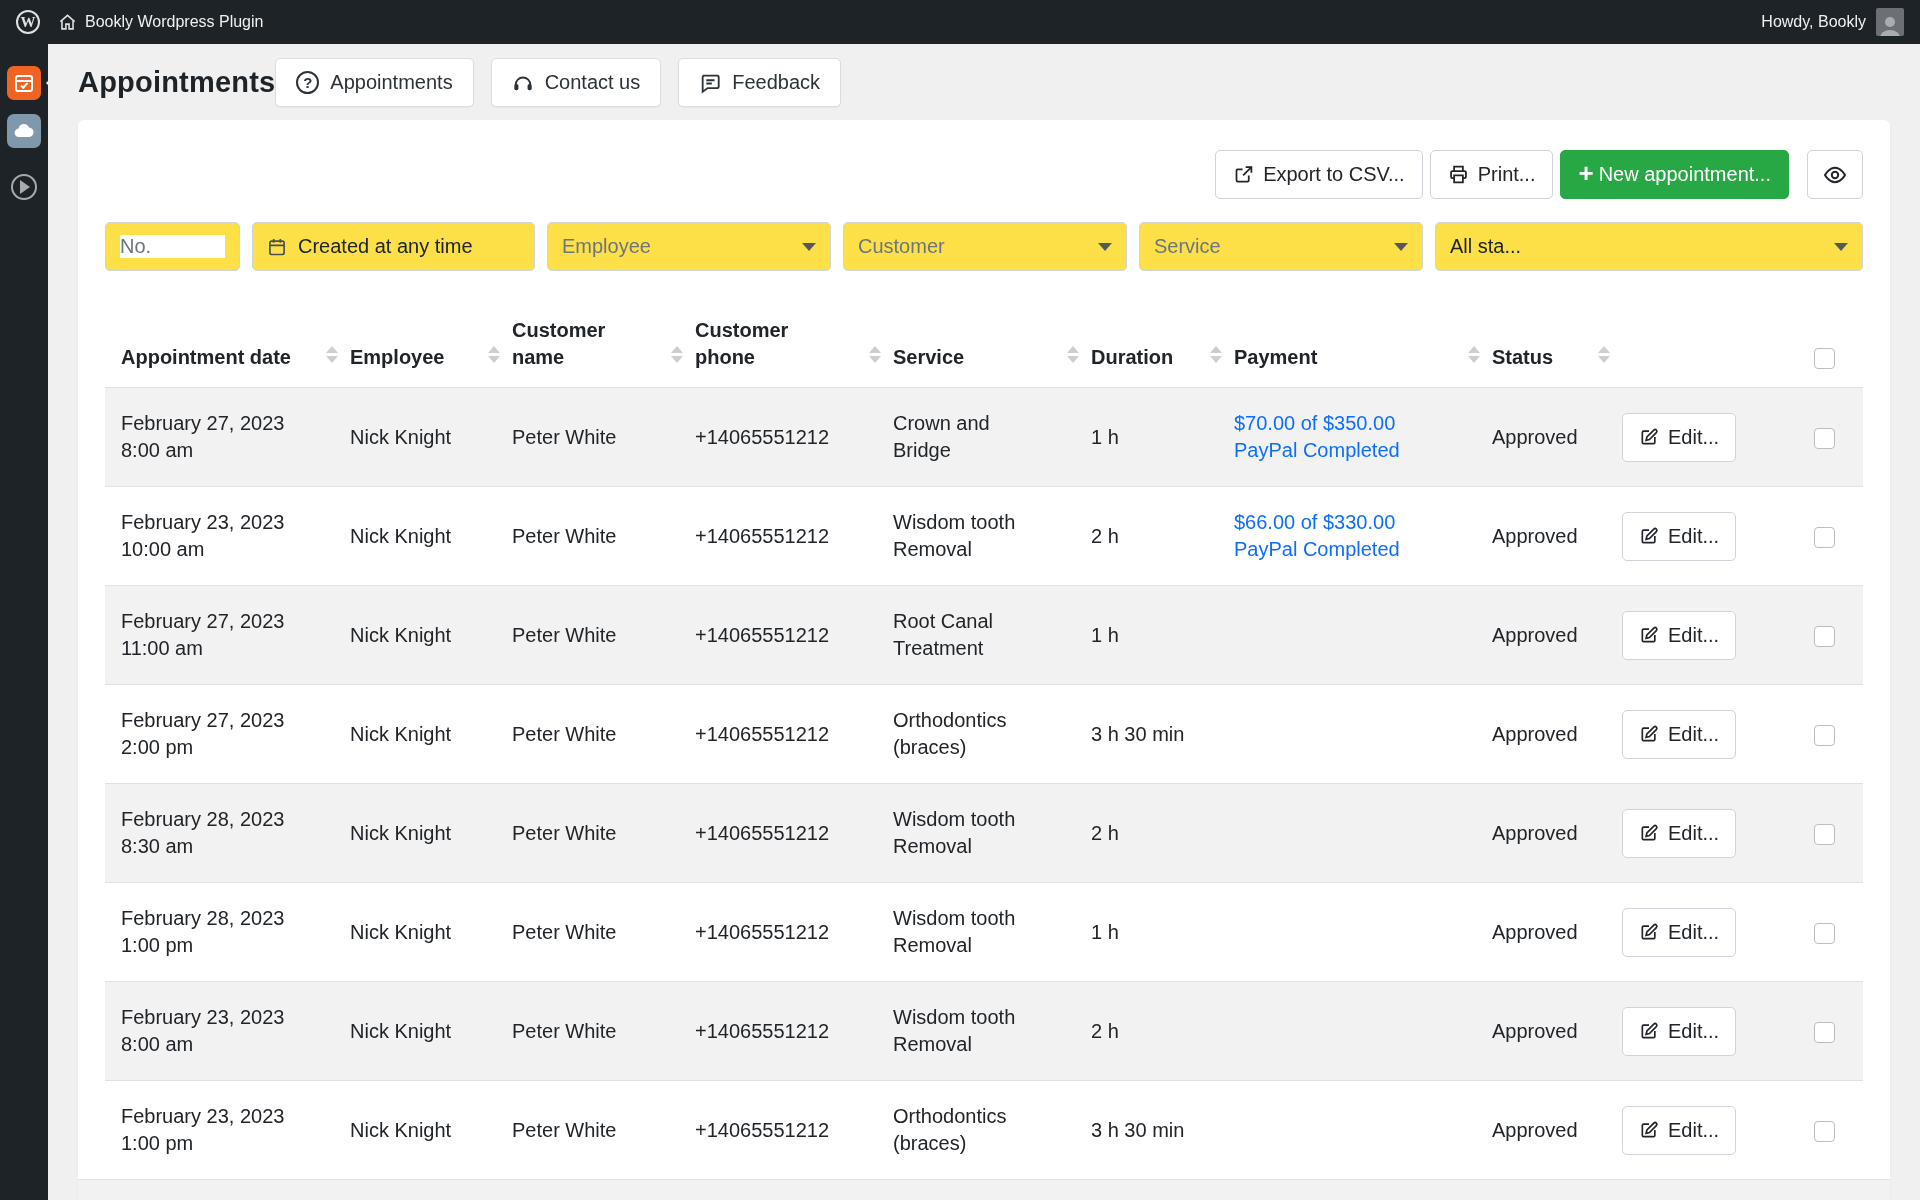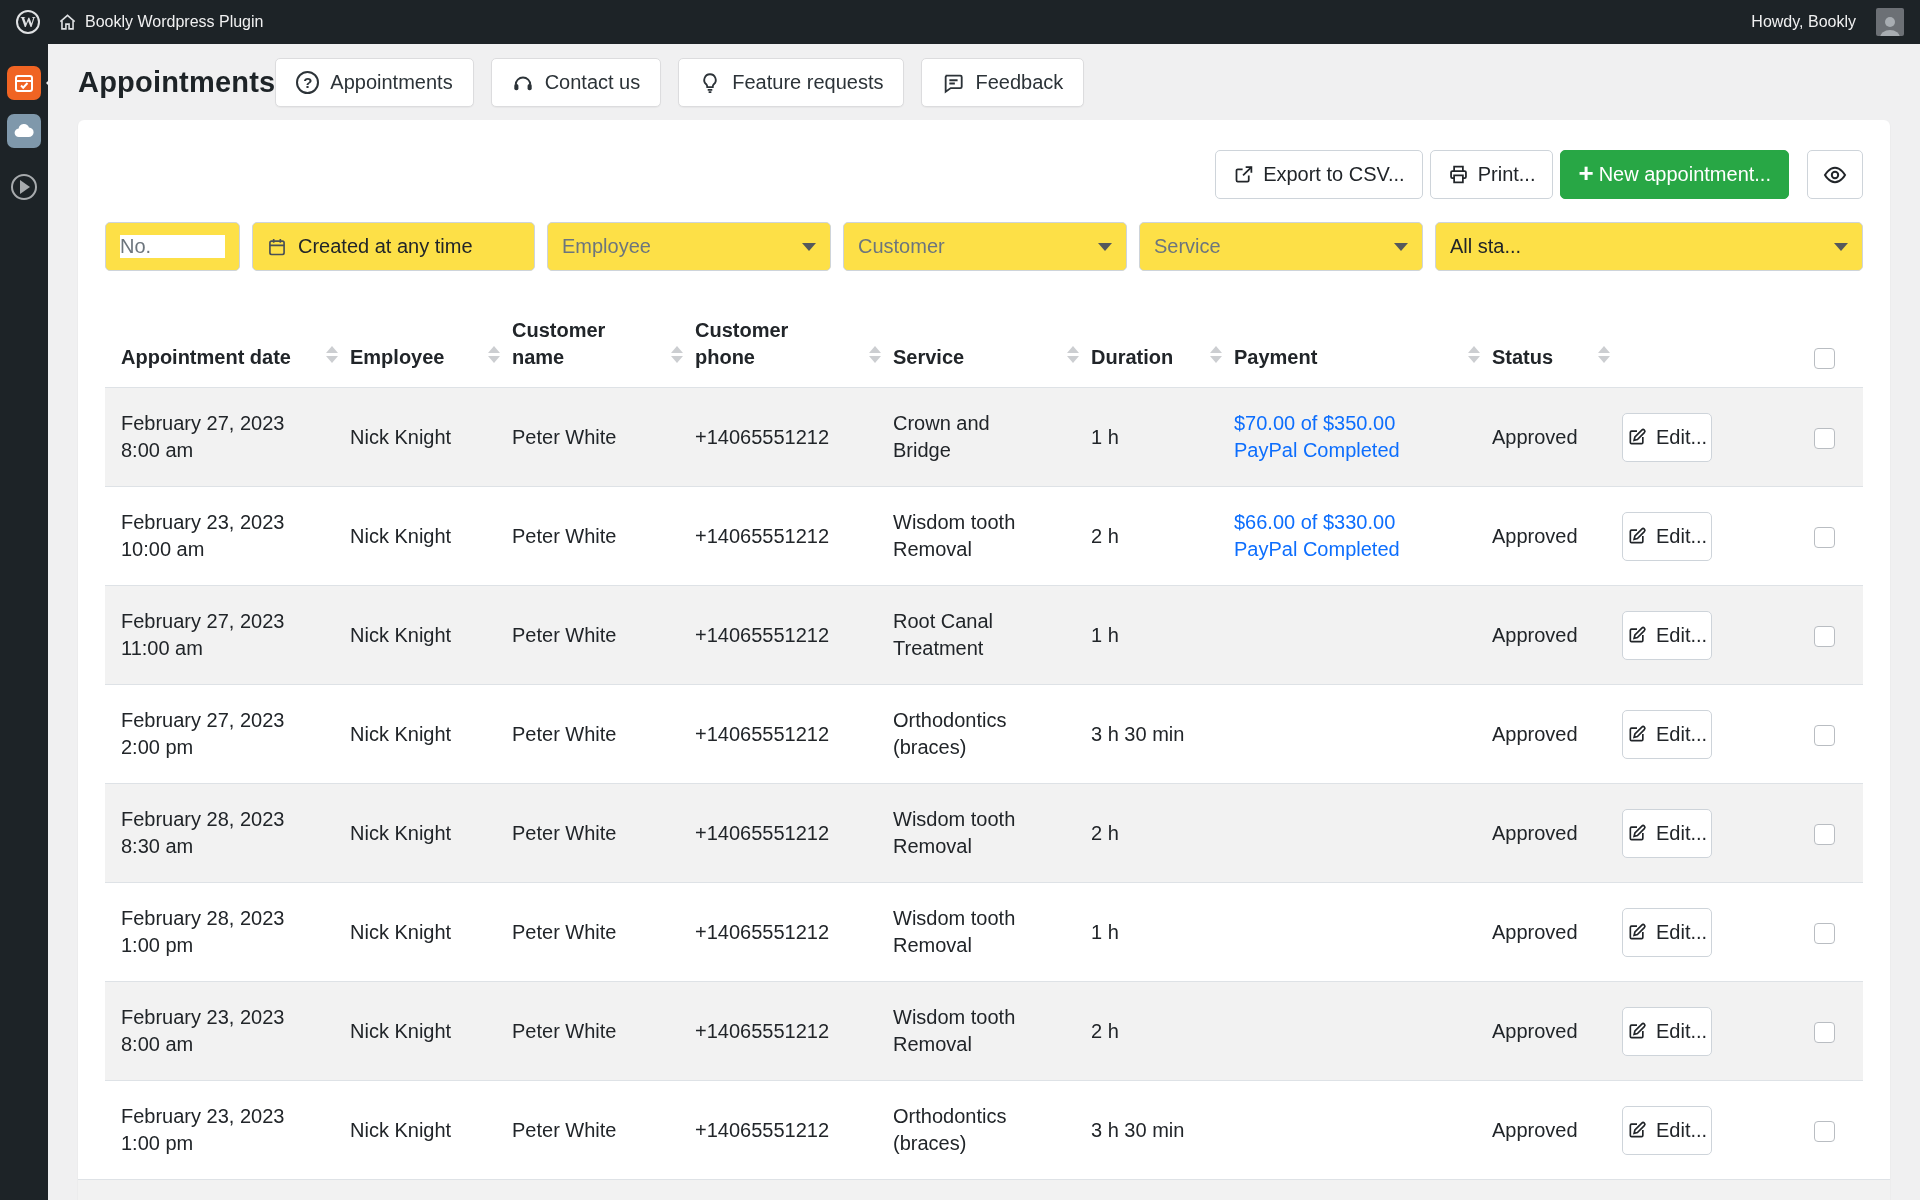--- a/index.html
+++ b/index.html
@@ -18,21 +18,21 @@
   }
   *{box-sizing:border-box;margin:0;padding:0}
   html,body{width:1920px;height:1200px;overflow:hidden}
   body{font-family:"Liberation Sans","DejaVu Sans",sans-serif;background:var(--page-bg);color:var(--text);}
 
   
   #adminbar{position:fixed;top:0;left:0;right:0;height:44px;background:var(--bar-bg);color:#f0f0f1;display:flex;align-items:center;font-size:16px;z-index:50;padding:0 16px;}
   .ab-left{display:flex;align-items:center;gap:18px;flex:1}
   .ab-item{display:flex;align-items:center;gap:8px;cursor:pointer;color:#f0f0f1}
   .wp-logo{width:24px;height:24px;border:2px solid #dfe1e3;border-radius:50%;display:flex;align-items:center;justify-content:center;font-family:"Liberation Serif",serif;font-weight:bold;font-size:15px;color:#dfe1e3}
-  .ab-right{display:flex;align-items:center;gap:20px}
+  .ab-right{display:flex;align-items:center;gap:10px}
   .avatar{width:28px;height:28px;background:#6c7075;border-radius:2px;overflow:hidden;display:flex;align-items:flex-end;justify-content:center}
 
   
   #sidebar{position:fixed;top:44px;left:0;bottom:0;width:48px;background:var(--bar-bg);display:flex;flex-direction:column;align-items:center;padding-top:22px;gap:14px;z-index:40}
   .side-item{width:34px;height:34px;border-radius:7px;display:flex;align-items:center;justify-content:center;position:relative;cursor:pointer}
   .side-item.bookly{background:var(--bookly-orange)}
   .side-item.bookly::after{content:'';position:absolute;right:-14px;top:50%;transform:translateY(-50%);border:9px solid transparent;border-right-color:var(--page-bg)}
   .side-item.cloud{background:#7f98ab}
   .collapse-btn{margin-top:12px;width:26px;height:26px;border:2px solid #a7aaad;border-radius:50%;display:flex;align-items:center;justify-content:center;cursor:pointer}
   .collapse-btn i{display:block;width:0;height:0;border:7px solid transparent;border-left:10px solid #a7aaad;margin-left:8px}
@@ -74,21 +74,21 @@
   .sort-carets .c{width:0;height:0;border-left:6px solid transparent;border-right:6px solid transparent}
   .c.up{border-bottom:7px solid #ccced1}
   .c.down{border-top:7px solid #ccced1}
   tbody tr{border-top:1px solid var(--row-border)}
   tbody tr:nth-child(odd){background:var(--stripe)}
   tbody td{padding:22px 14px 22px 0;vertical-align:middle}
   tbody td:first-child{padding-left:16px}
   .cell-line{display:block}
   .service-text{max-width:145px}
   .pay-link{display:block;color:var(--link-blue);text-decoration:none;cursor:pointer}
-  .edit-btn{height:49px;padding:0 4px;border:1px solid var(--border);border-radius:5px;background:#fff;font-size:20px;color:var(--text);display:inline-flex;align-items:center;gap:9px;cursor:pointer;font-family:inherit}
+  .edit-btn{height:49px;padding:0 16px;border:1px solid var(--border);border-radius:5px;background:#fff;font-size:20px;color:var(--text);display:inline-flex;align-items:center;gap:9px;cursor:pointer;font-family:inherit}
   input[type=checkbox]{appearance:none;-webkit-appearance:none;width:21px;height:21px;border:1.5px solid #b9bdc2;border-radius:4px;background:#fff;cursor:pointer;vertical-align:middle}
   .partial-row{height:60px;background:var(--stripe);border-top:1px solid var(--row-border);margin:0 -27px 0 -27px;padding:0 27px}
   svg{flex:none}
 </style>
 </head>
 <body>
 
 <div id="adminbar">
   <div class="ab-left">
     <span class="ab-item">
@@ -140,27 +140,20 @@
         <span class="q-circle">?</span>
         <span>Appointments</span>
       </button>
       <button class="hbtn">
         <svg width="22" height="22" viewBox="0 0 24 24" fill="none" stroke="#2c3338" stroke-width="2">
             <path d="M4 14a8 8 0 0 1 16 0"></path>
             <rect x="2.5" y="13" width="4.5" height="7" rx="2" fill="#2c3338" stroke="none"></rect>
             <rect x="17" y="13" width="4.5" height="7" rx="2" fill="#2c3338" stroke="none"></rect>
           </svg>
         <span>Contact us</span>
-      </button>
-      <button class="hbtn">
-        <svg width="22" height="22" viewBox="0 0 24 24" fill="none" stroke="#2c3338" stroke-width="2">
-            <path d="M12 2.5a6.2 6.2 0 0 1 4.1 10.9c-.9.8-1.1 1.7-1.1 3.1h-6c0-1.4-.2-2.3-1.1-3.1A6.2 6.2 0 0 1 12 2.5z"></path>
-            <path d="M9.5 19.5h5M10.5 22h3"></path>
-          </svg>
-        <span>Feature requests</span>
       </button>
       <button class="hbtn">
         <svg width="22" height="22" viewBox="0 0 24 24" fill="none" stroke="#2c3338" stroke-width="2">
             <path d="M4 4h16a1.5 1.5 0 0 1 1.5 1.5V16a1.5 1.5 0 0 1-1.5 1.5H9.5L4 21.5V5.5A1.5 1.5 0 0 1 5.5 4z"></path>
             <path d="M8 9h9M8 12.5h6"></path>
           </svg>
         <span>Feedback</span>
       </button>
     </div>
   </div>

